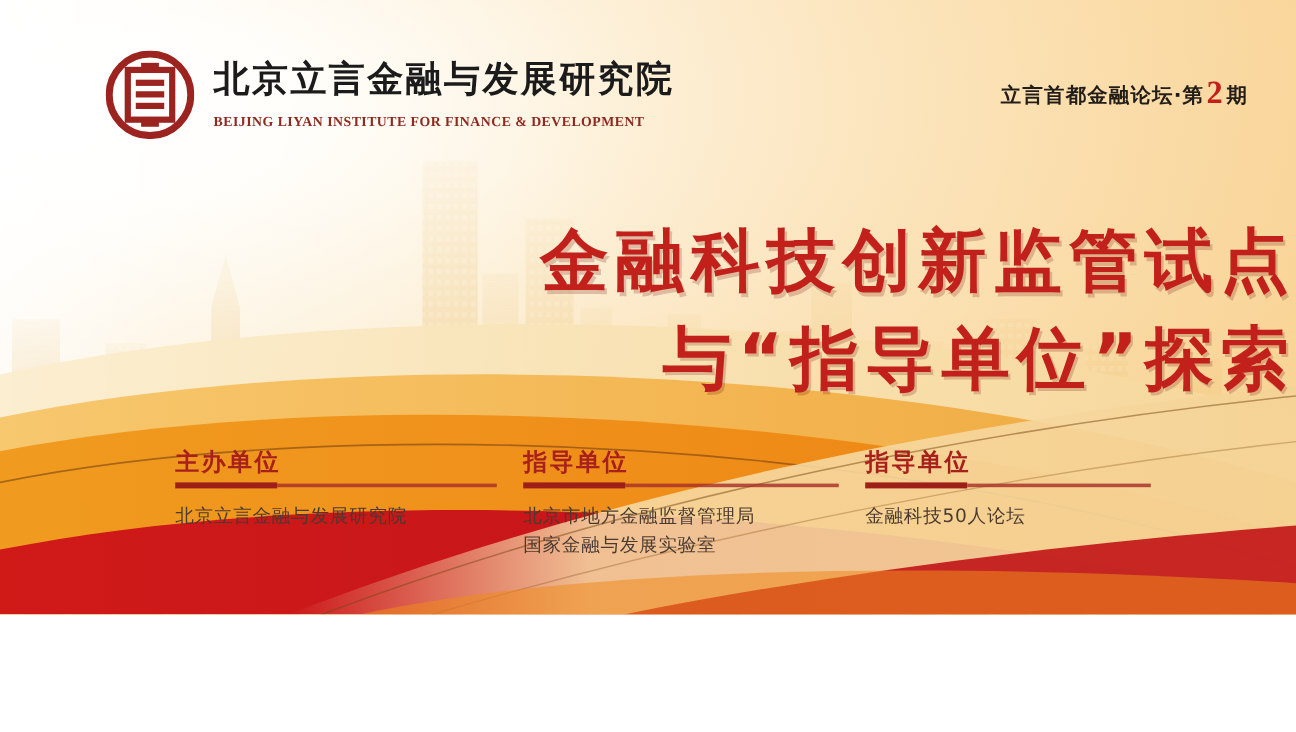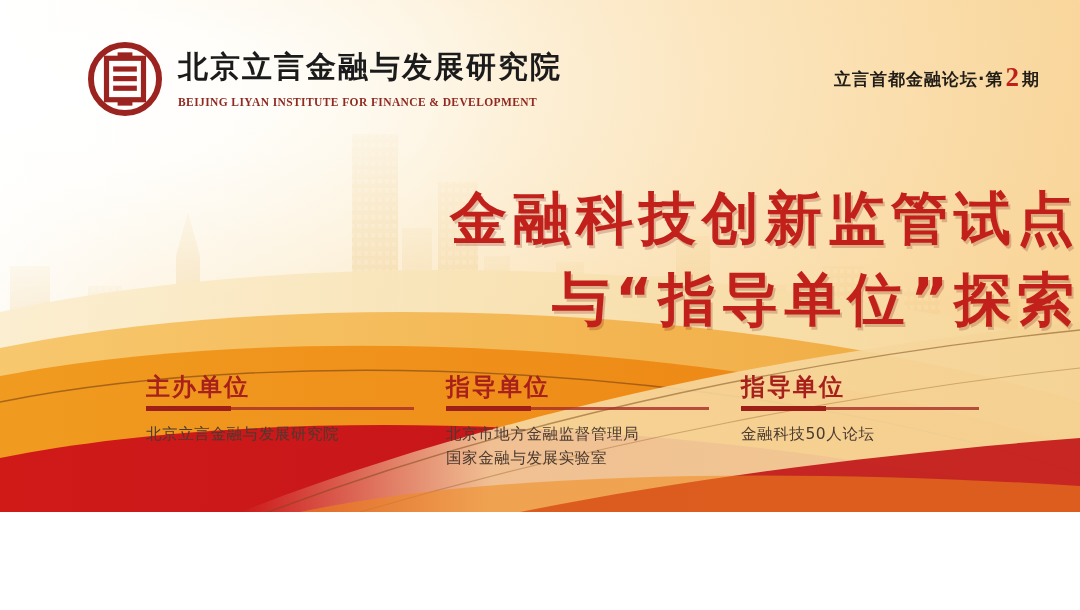--- a/index.html
+++ b/index.html
@@ -96,27 +96,27 @@
     font-family:"DejaVu Sans","Liberation Sans",sans-serif;
     text-shadow:2px 3px 0 rgba(120,20,14,0.22);
     white-space:nowrap;
   }
 
   
   .units{
     position:absolute; top:374px; left:0; right:0;
     display:flex;
   }
-  .unit{ position:relative;margin-left:10px; }
+  .unit{ position:relative; }
   .unit-1{ margin-left:146px; width:290px; }
   .unit-2{ width:285px; }
   .unit-3{ width:260px; }
 
   .unit-title{
-    font-size:24px; font-weight:bold; color:#a8201b;
+    font-size:20px; font-weight:bold; color:#a8201b;
     letter-spacing:2px; line-height:1.1;
     font-family:"DejaVu Sans","Liberation Sans",sans-serif;
     white-space:nowrap;
   }
   .unit-rule{
     margin-top:6px;
     height:5px;
     position:relative;
   }
   .unit-rule .seg-thick{

